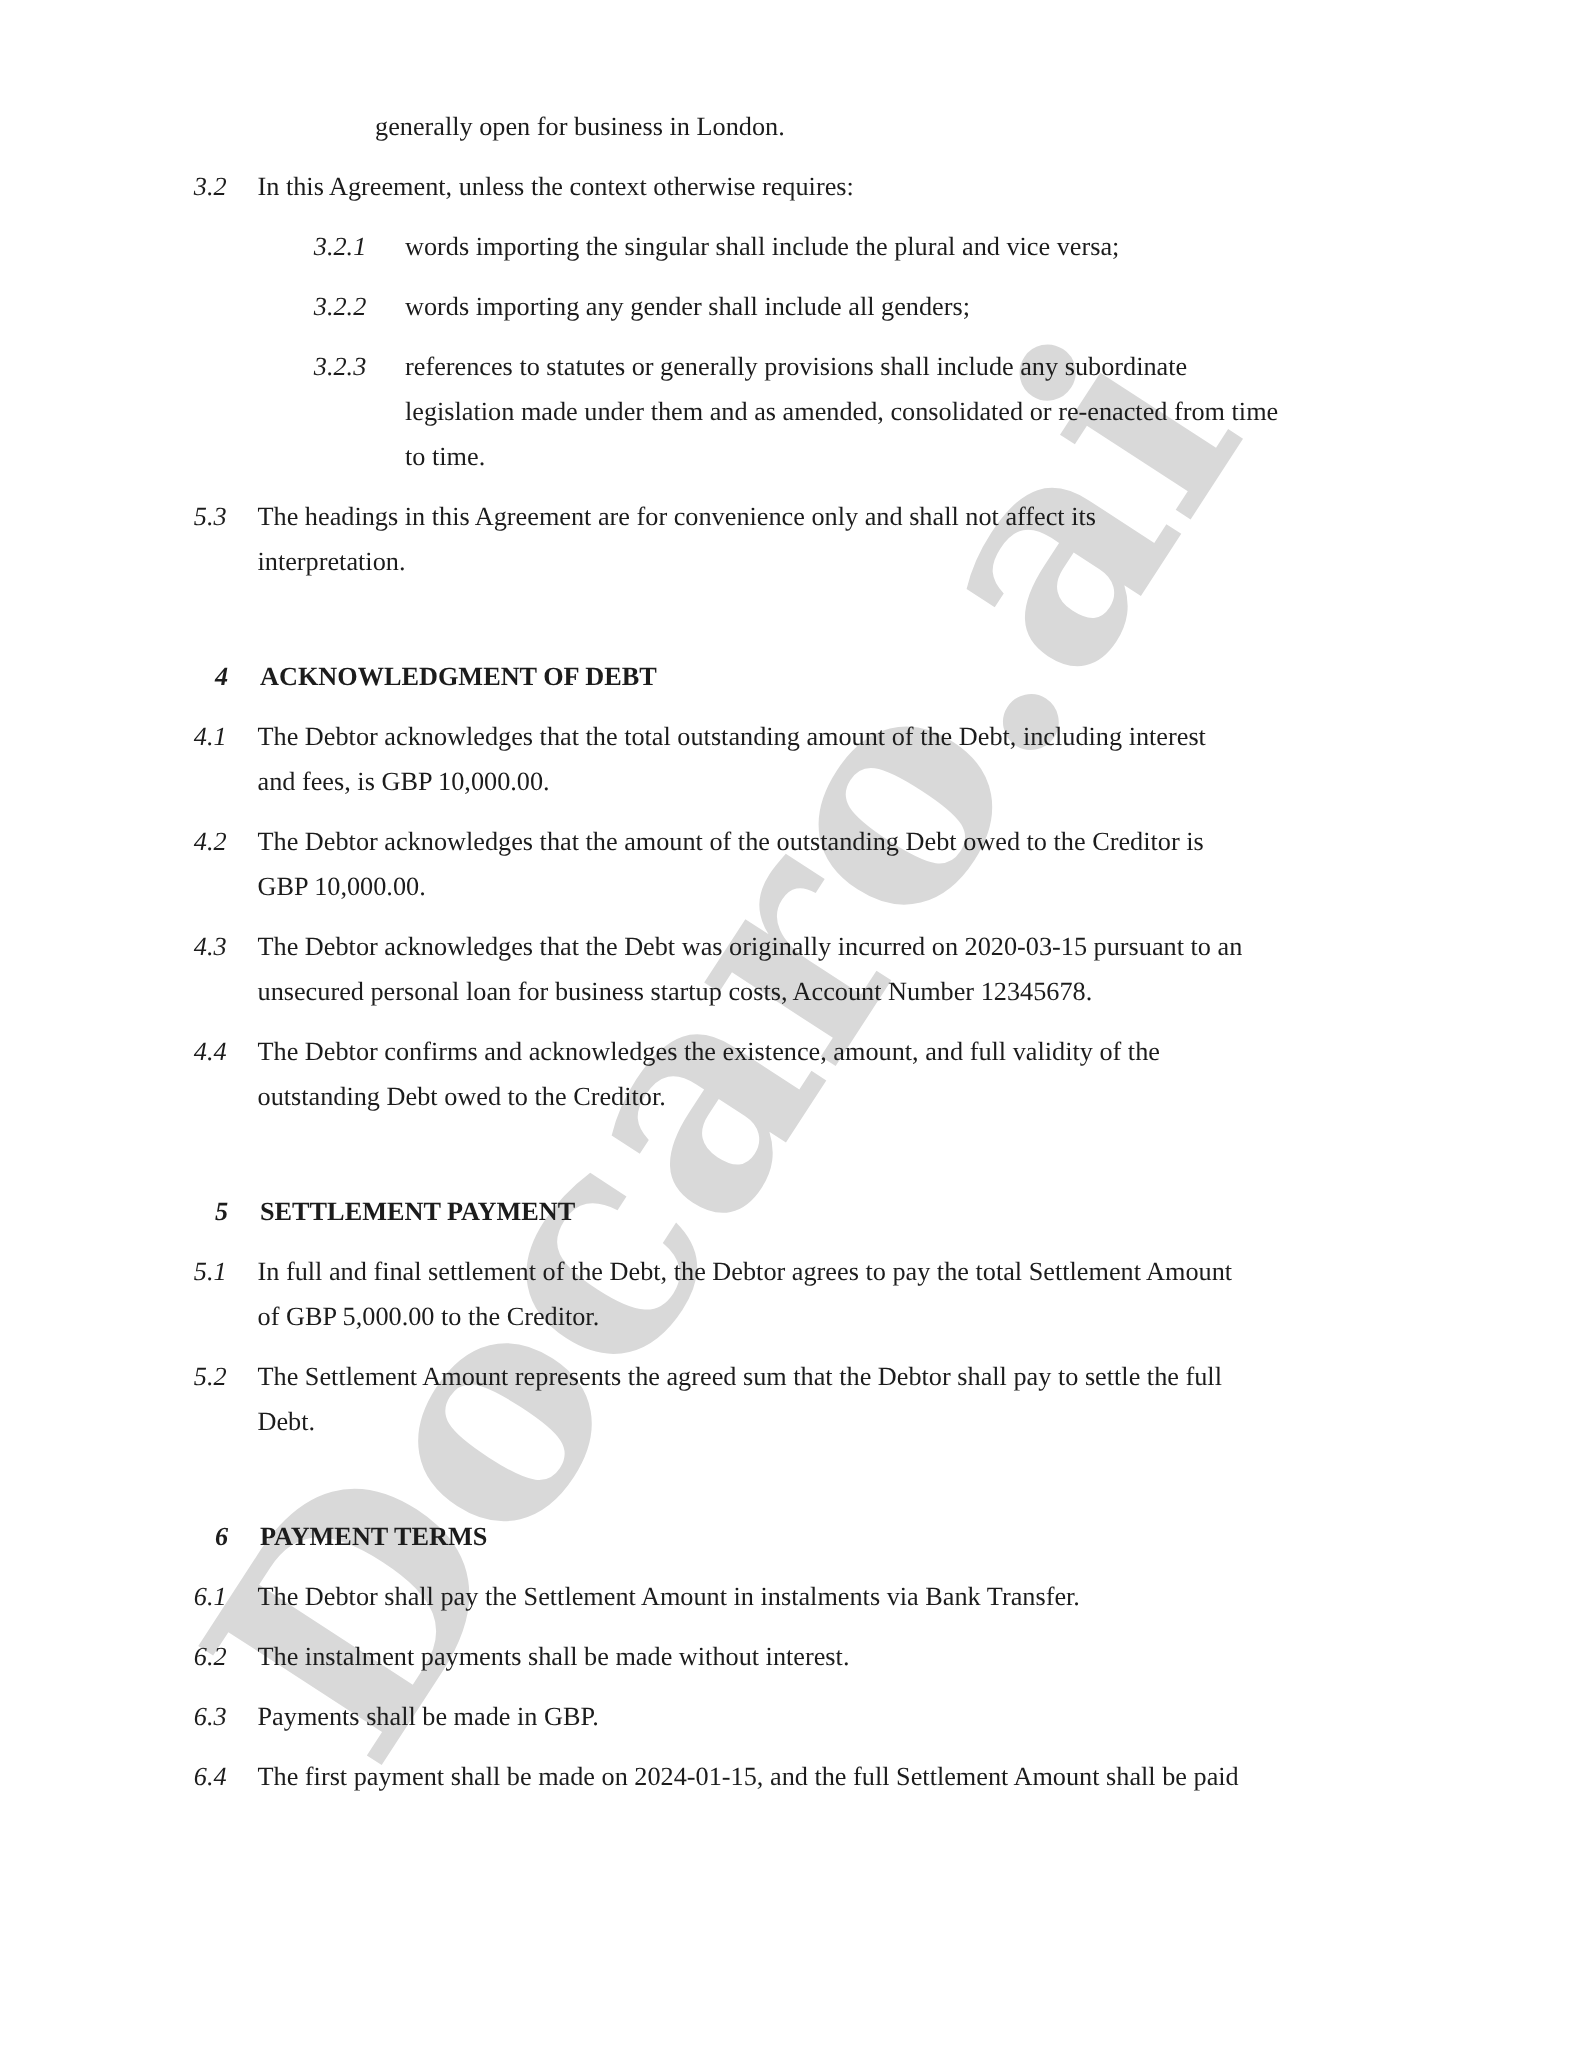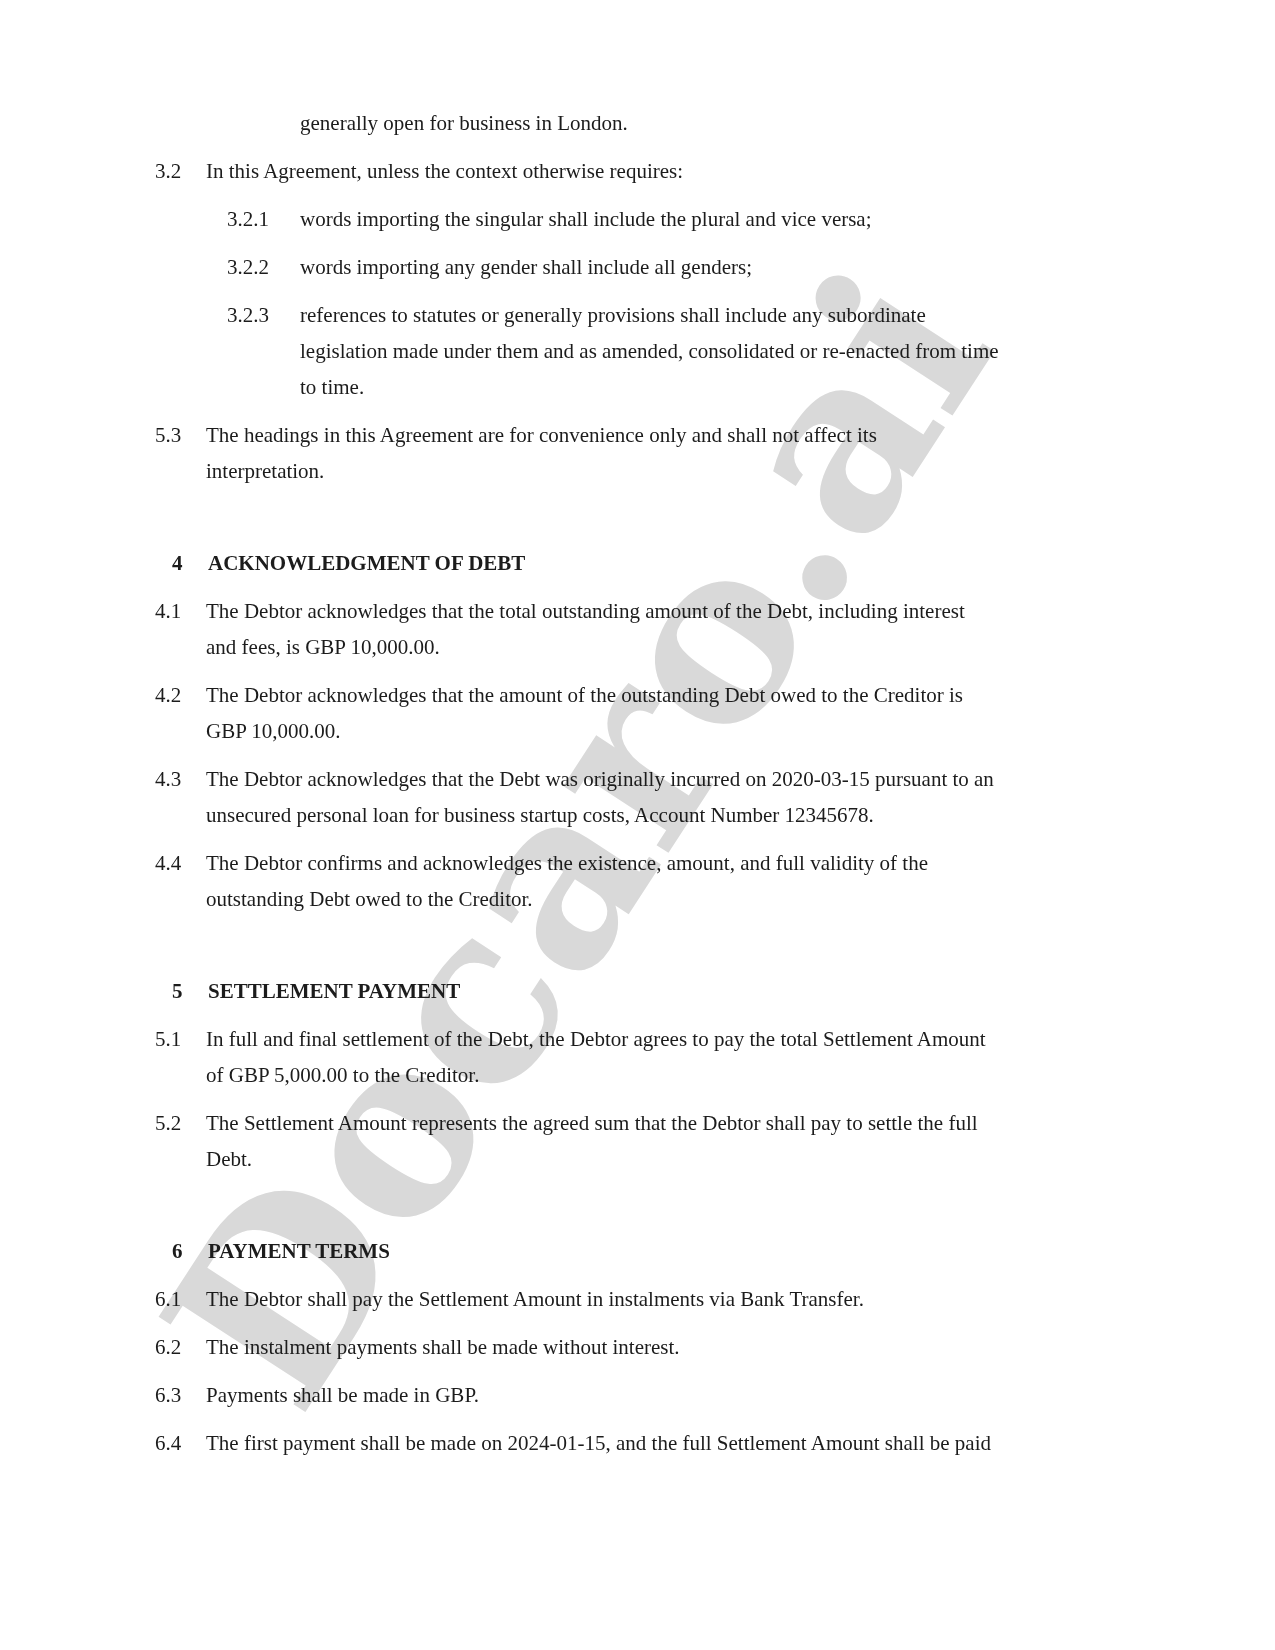--- a/index.html
+++ b/index.html
@@ -9,34 +9,34 @@
     margin:0 auto;
     background:#ffffff;
     overflow:hidden;
     font-family:"Liberation Serif","DejaVu Serif",serif;
     font-size:21px;
     color:#1c1c1c;
   }
   .content{
     position:relative;
     z-index:2;
-    padding-top:105px;
+    padding-top:83px;
   }
   .row{
     display:flex;
     align-items:flex-start;
     line-height:36px;
     margin:0 0 12px 0;
   }
-  .row .num{flex:none;white-space:pre;}
+  .row .num{flex:none;white-space:pre;font-style:italic;}
   .row .text{white-space:pre;}
   .clause{margin-left:155px;}
   .clause .num{width:51px;}
   .subclause{margin-left:227px;}
-  .subclause .num{width:73px;}
+  .subclause .num{width:73px;margin-left:24px;}
   .continuation{margin-left:300px;}
   .heading{
     margin-left:172px;
     margin-top:56px;
     font-weight:bold;
   }
   .heading .num{width:36px;}
   .watermark{
     position:absolute;
     z-index:1;

